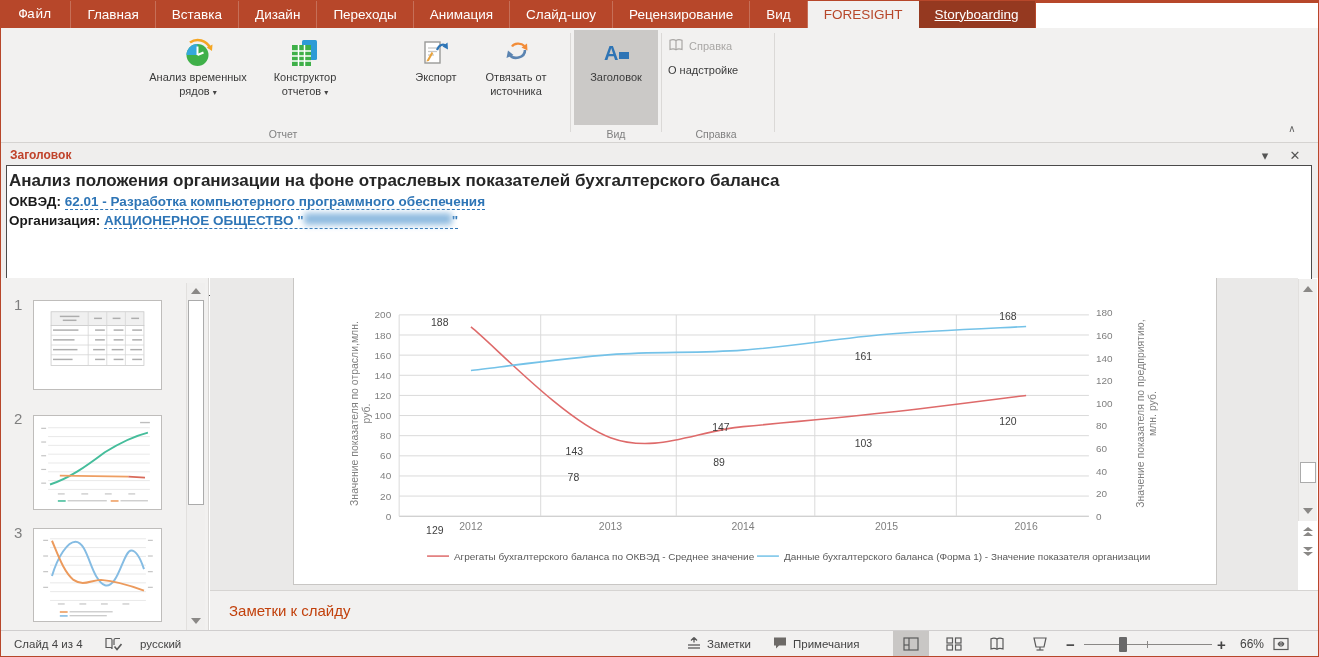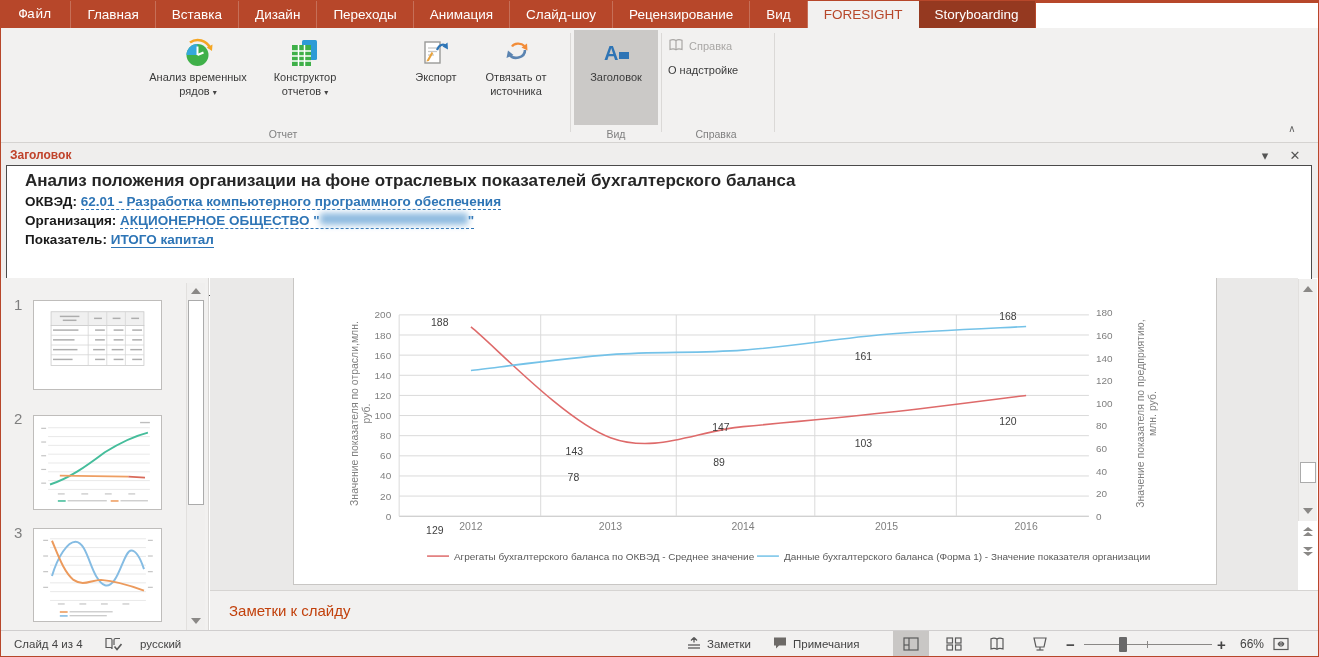--- a/index.html
+++ b/index.html
@@ -10,41 +10,41 @@
     background: #fff;
     overflow: hidden;
   }
   .win-border { position:absolute; inset:0; border:1px solid #B7472A; pointer-events:none; z-index:999; }
 
   
   .tabbar { position:absolute; left:0; top:0; width:1319px; height:28px; background:#B7472A; display:flex; align-items:stretch; }
   .tab { color:#fff; font-size:13.5px; display:flex; align-items:center; padding:0 16px; border-right:1px solid rgba(255,255,255,0.22); cursor:default; white-space:nowrap; }
   .tab.file { padding:0 19px;font-family:Liberation Mono, monospace; }
   .tab.active { background:#F2F1F0; color:#B7472A; border-right:none; }
-  .tab.dark { background:#953920; border-right:none; }
+  .tab.dark { background:#953920; border-right:none;text-decoration:underline; }
   .tab-fill { flex:1; background:#ffffff; margin:3px 1px 0 1px; }
 
   
   .ribbon { position:absolute; left:0; top:28px; width:1319px; height:115px; background:#F2F1F0; border-bottom:1px solid #D5D3D1; }
   .bigbtn { position:absolute; top:2px; height:95px; text-align:center; font-size:11px; color:#3b3b3b; cursor:default; }
   .bigbtn .bicon { width:32px; height:32px; margin:7px auto 1px auto; }
   .bigbtn .blabel { line-height:14px; }
   .bigbtn.pressed { background:#CBC9C7; }
   .caret { font-size:8px; color:#444; margin-left:3px; }
   .grouplabel { position:absolute; top:100px; font-size:10.5px; color:#808080; text-align:center; }
   .gsep { position:absolute; top:5px; height:99px; width:1px; background:#DBD9D7; }
   .smallbtn { position:absolute; display:flex; align-items:center; gap:5px; font-size:11px; color:#3b3b3b; height:20px; }
   .smallbtn.disabled { color:#A9A7A5; }
   .ribbon-collapse { position:absolute; right:16px; top:92px; font-size:10px; color:#666; width:22px; height:18px; text-align:center; line-height:18px; }
 
   
   .hpanel { position:absolute; left:0; top:143px; width:1319px; height:135px; background:#EFEEED; }
   .hp-title { position:absolute; left:10px; top:5px; font-size:12px; font-weight:bold; color:#C0432B; }
   .hp-ctl { position:absolute; top:4px; color:#555; font-size:13px; width:20px; height:18px; text-align:center; line-height:18px; }
-  .hp-box { position:absolute; left:6px; top:22px; width:1306px; height:131px; background:#fff; border:1.5px solid #4A4A4A; padding:4px 18px; overflow:hidden; }
+  .hp-box { position:absolute; left:6px; top:22px; width:1306px; height:131px; background:#fff; border:1.5px solid #4A4A4A; padding:4px 2px; overflow:hidden; }
   .hp-heading { font-size:17px; font-weight:bold; color:#262626; line-height:22px; }
   .hp-line { font-size:13.5px; line-height:19px; margin-top:0; }
   .hp-line:first-of-type { margin-top:12px; }
   .hp-lbl { font-weight:bold; color:#1a1a1a; }
   .hp-link { color:#2E75B6; font-weight:bold; text-decoration:none; border-bottom:1px dashed #2E75B6; cursor:pointer; }
   .hp-link.solid { border-bottom:1px solid #2E75B6; }
   .blurred { display:inline-block; width:148px; height:12px; background:#8FBBE0; filter:blur(3px); border-radius:2px; vertical-align:baseline; }
 
   
   .thumbpanel { position:absolute; left:0; top:278px; width:209px; height:352px; background:#F2F1F0; border-right:1px solid #D8D6D4; }
@@ -207,24 +207,20 @@
   <div class="hp-ctl" style="right:14px;">✕</div>
   <div class="hp-box">
     <div class="hp-heading">Анализ положения организации на фоне отраслевых показателей бухгалтерского баланса</div>
     <div class="hp-line">
       <span class="hp-lbl">ОКВЭД:</span>
       <a class="hp-link">62.01 - Разработка компьютерного программного обеспечения</a>
     </div>
     <div class="hp-line">
       <span class="hp-lbl">Организация:</span>
       <a class="hp-link"><span>АКЦИОНЕРНОЕ ОБЩЕСТВО "</span><span class="blurred"></span><span>"</span></a>
-    </div>
-    <div class="hp-line">
-      <span class="hp-lbl">Показатель:</span>
-      <a class="hp-link solid">ИТОГО капитал</a>
     </div>
   </div>
 </div>
 
 <div class="thumbpanel">
   <div class="thumb-num" style="top:18px;">1</div>
   <div class="thumb" style="top:22px;height:90px;">
     <svg viewBox="0 0 129 90" width="127" height="88">
       <rect x="17" y="11" width="95" height="14" fill="#F0F0F0" stroke="#C9C9C9" stroke-width="0.8"></rect>
       <rect x="17" y="25" width="95" height="41" fill="#fff" stroke="#C9C9C9" stroke-width="0.8"></rect>

